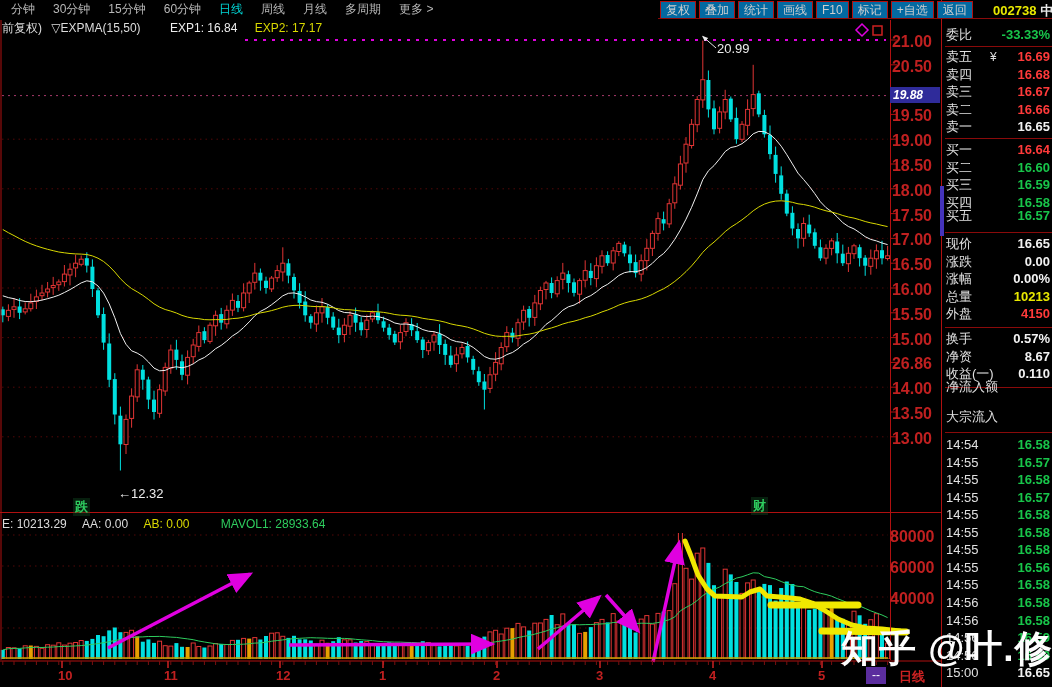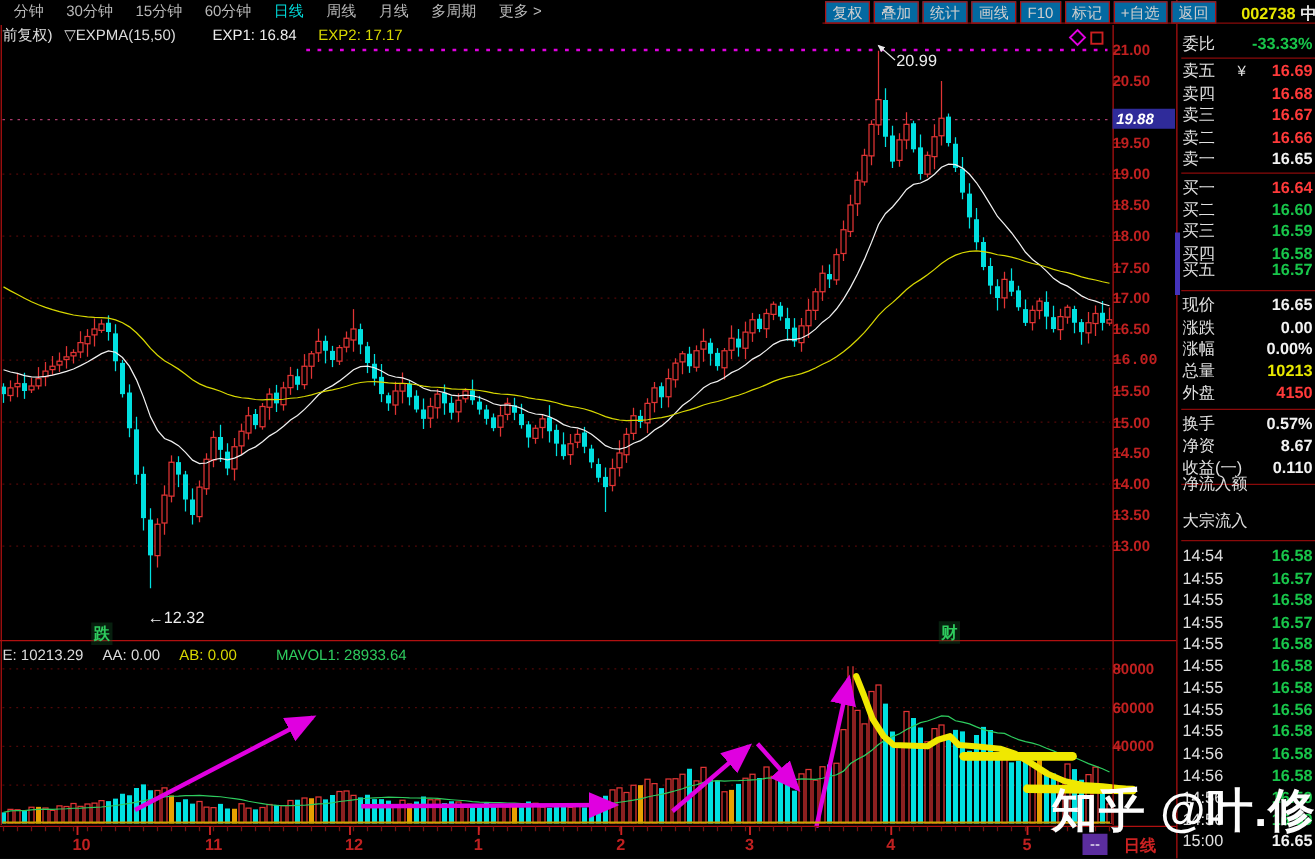--- a/index.html
+++ b/index.html
@@ -25,21 +25,21 @@
   .vol-header{position:absolute;left:2px;top:517px;z-index:3;font-size:12px;white-space:nowrap;}
   .vol-header .h1{color:#dcdcdc;}
   .vol-header .h2{color:#dcdcdc;margin-left:12px;text-align:right;}
   .vol-header .h3{color:#d8d800;margin-left:12px;}
   .vol-header .h4{color:#2ecc5e;margin-left:28px;}
   
   .tag-green{position:absolute;z-index:3;font-size:13px;font-weight:bold;color:#2ecc5e;background:rgba(20,90,40,.35);padding:0 2px;}
   .ann{position:absolute;z-index:3;font-size:13px;color:#ededed;white-space:nowrap;}
   .watermark{position:absolute;left:841px;top:624px;z-index:6;font-size:37px;font-weight:600;color:#fdfdfd;white-space:nowrap;letter-spacing:1px;}
   
-  .ptick{position:absolute;width:44px;text-align:left;color:#c02020;font-size:12px;font-weight:bold;z-index:2;}
+  .ptick{position:absolute;width:44px;text-align:center;color:#c02020;font-size:16px;font-weight:bold;z-index:2;}
   .phl{position:absolute;left:890px;width:47px;height:16px;background:#2f2b9a;color:#fff;font-size:12px;font-weight:bold;text-align:left;padding-left:3px;line-height:16px;z-index:3;}
   .mlabel{position:absolute;color:#c02020;font-size:13px;font-weight:bold;z-index:2;top:668px;}
   
   .panel{position:absolute;left:945px;top:20px;width:107px;height:667px;background:#000;z-index:5;font-size:13px;}
   .panel .sep{position:absolute;left:0;width:107px;height:1px;background:#8a0a0a;}
   .prow{position:absolute;left:0;width:107px;height:18px;line-height:18px;white-space:nowrap;}
   .prow .lb{position:absolute;left:1px;color:#e0e0e0;}
   .prow .vl{position:absolute;right:2px;font-weight:bold;}
   .c-red{color:#ff3a3a;} .c-green{color:#18c54a;} .c-white{color:#f2f2f2;} .c-yellow{color:#e8e800;}
   .weibi{position:absolute;left:0;top:6px;width:107px;line-height:18px;}
@@ -701,24 +701,24 @@
   <div class="layer" id="axes">
       <div class="ptick" style="left: 890px; top: 33px;">21.00</div>
       <div class="ptick" style="left: 890px; top: 58px;">20.50</div>
       <div class="ptick" style="left: 890px; top: 107px;">19.50</div>
       <div class="ptick" style="left: 890px; top: 132px;">19.00</div>
       <div class="ptick" style="left: 890px; top: 157px;">18.50</div>
       <div class="ptick" style="left: 890px; top: 182px;">18.00</div>
       <div class="ptick" style="left: 890px; top: 207px;">17.50</div>
       <div class="ptick" style="left: 890px; top: 231px;">17.00</div>
       <div class="ptick" style="left: 890px; top: 256px;">16.50</div>
-      <div class="ptick" style="left: 890px; top: 281px; font-family: Liberation Mono, monospace;">16.00</div>
+      <div class="ptick" style="left: 890px; top: 281px;">16.00</div>
       <div class="ptick" style="left: 890px; top: 306px;">15.50</div>
       <div class="ptick" style="left: 890px; top: 331px;">15.00</div>
-      <div class="ptick" style="left: 890px; top: 355px;">14.50</div>
+      <div class="ptick" style="left: 890px; top: 355px;">26.86</div>
       <div class="ptick" style="left: 890px; top: 380px;">14.00</div>
       <div class="ptick" style="left: 890px; top: 405px;">13.50</div>
       <div class="ptick" style="left: 890px; top: 430px;">13.00</div>
       <div class="ptick" style="left: 890px; top: 528px;">80000</div>
       <div class="ptick" style="left: 890px; top: 559px;">60000</div>
       <div class="ptick" style="left: 890px; top: 590px;">40000</div>
       <div class="mlabel" style="left: 58px;">10</div>
       <div class="mlabel" style="left: 164px;">11</div>
       <div class="mlabel" style="left: 276px;">12</div>
       <div class="mlabel" style="left: 379px;">1</div>

